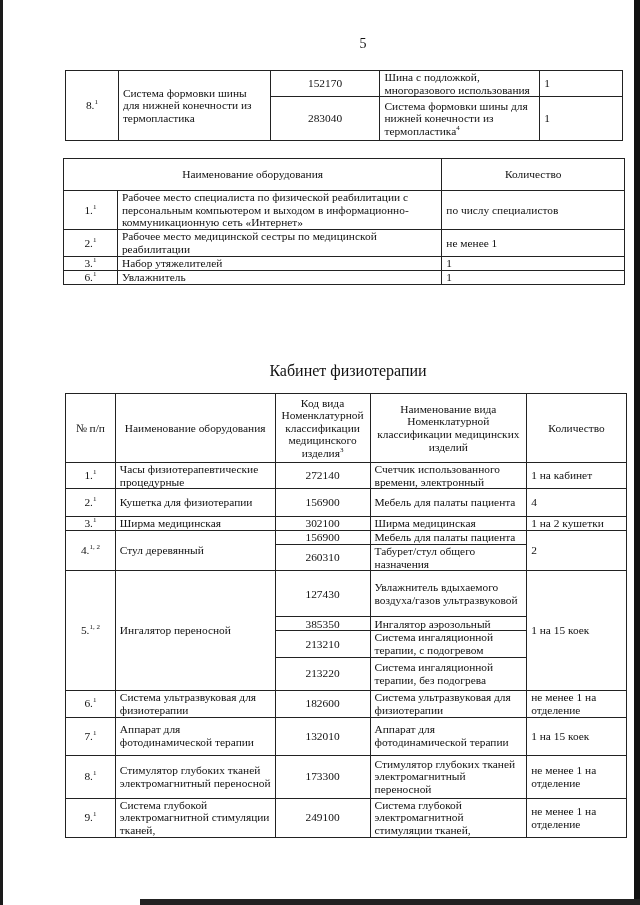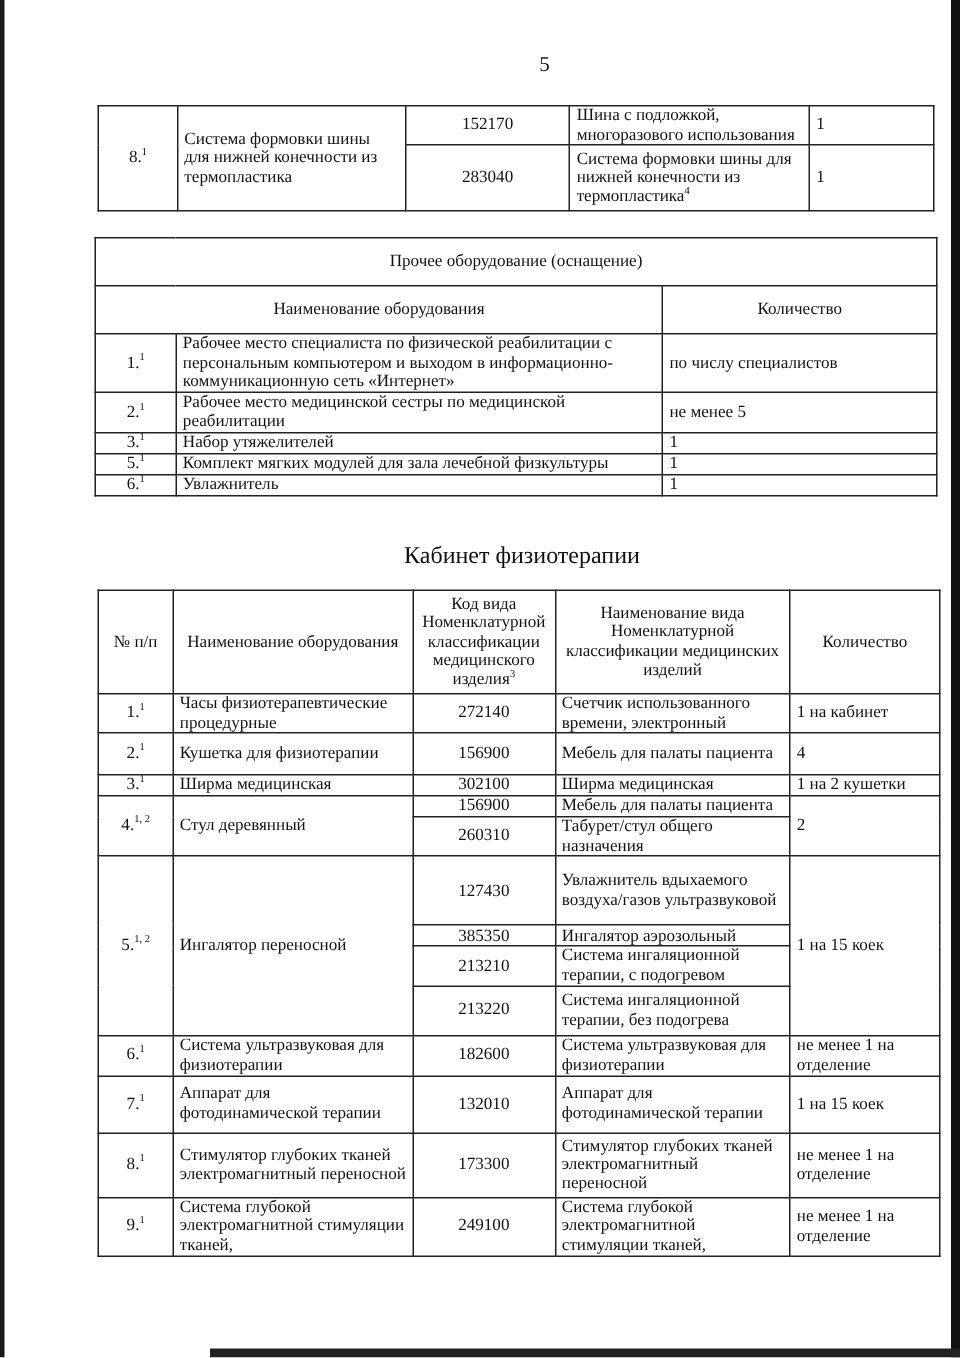--- a/index.html
+++ b/index.html
@@ -53,45 +53,37 @@
 </tbody>
   </table>
 
 <table style="left:63px; top:158px; width:562px;">
   <colgroup>
       <col style="width:54px">
       <col style="width:325px">
       <col style="width:183px">
     </colgroup>
   <tbody>
-      <tr style="height:32px">
-    <td colspan="3" class="c">Прочее оборудование (оснащение)</td>
-  </tr>
   <tr style="height:32px">
     <td colspan="2" class="c">Наименование оборудования</td>
     <td class="c">Количество</td>
   </tr>
   <tr style="height:39px">
     <td class="c"><span>1.</span><sup>1</sup></td>
     <td class="l">Рабочее место специалиста по физической реабилитации с персональным компьютером и выходом в информационно-коммуникационную сеть «Интернет»</td>
     <td class="l">по числу специалистов</td>
   </tr>
   <tr style="height:27px">
     <td class="c"><span>2.</span><sup>1</sup></td>
     <td class="l">Рабочее место медицинской сестры по медицинской реабилитации</td>
-    <td class="l">не менее 5</td>
+    <td class="l">не менее 1</td>
   </tr>
   <tr style="height:14px">
     <td class="c"><span>3.</span><sup>1</sup></td>
     <td class="l">Набор утяжелителей</td>
-    <td class="l">1</td>
-  </tr>
-  <tr style="height:14px">
-    <td class="c"><span>5.</span><sup>1</sup></td>
-    <td class="l">Комплект мягких модулей для зала лечебной физкультуры</td>
     <td class="l">1</td>
   </tr>
   <tr style="height:14px">
     <td class="c"><span>6.</span><sup>1</sup></td>
     <td class="l">Увлажнитель</td>
     <td class="l">1</td>
   </tr>
 </tbody>
   </table>
 

